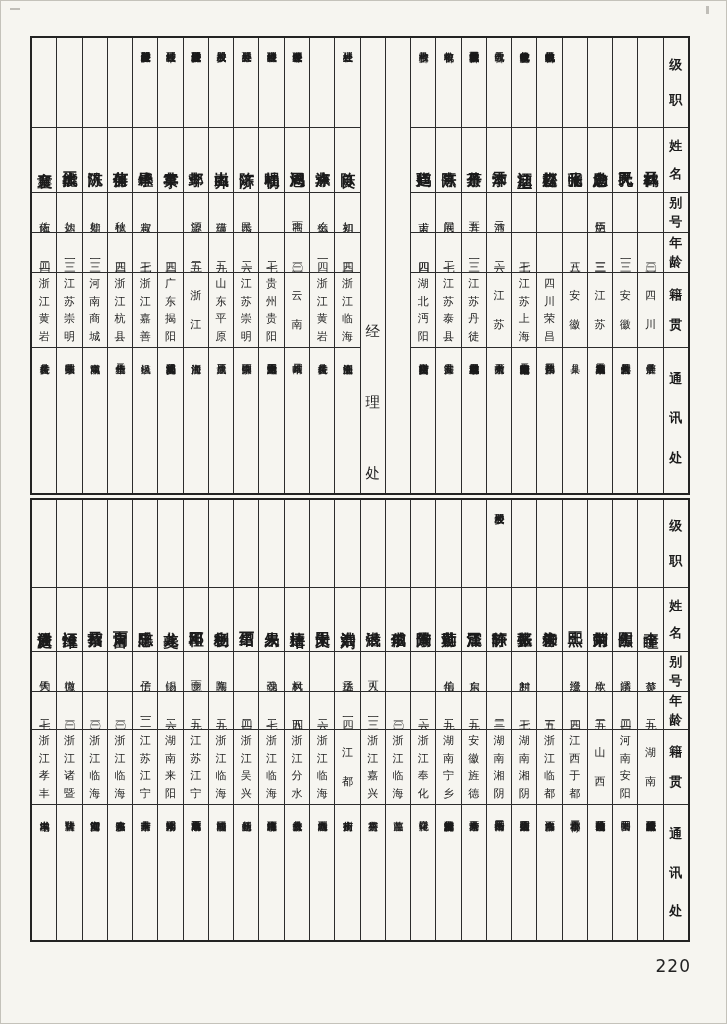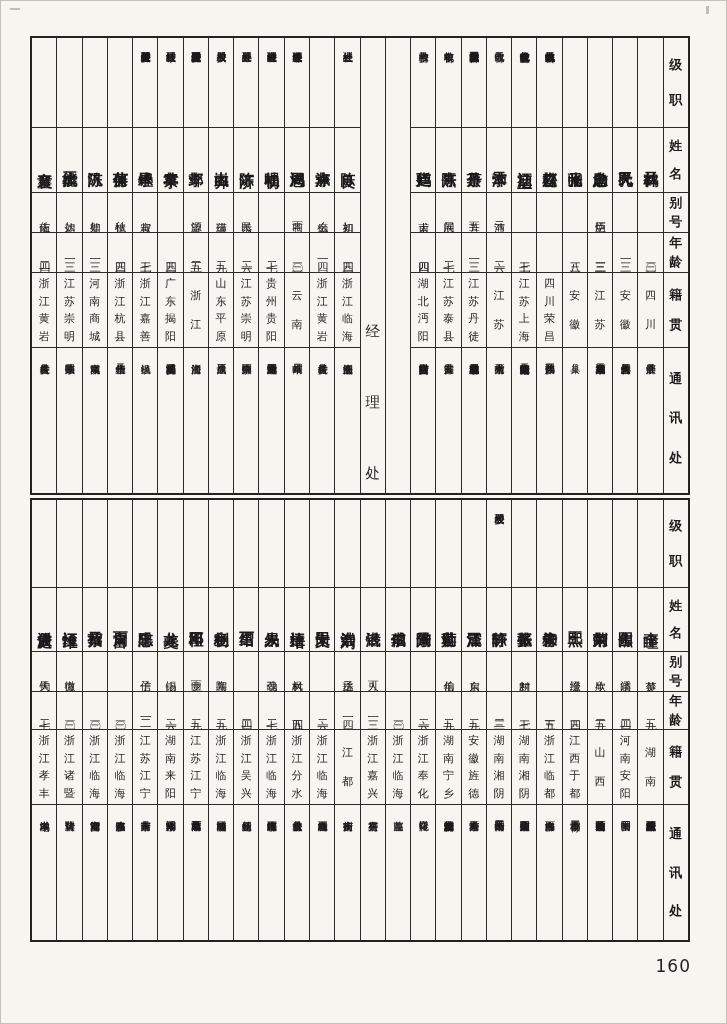--- a/index.html
+++ b/index.html
@@ -1201,14 +1201,14 @@
           <span>浙</span>
           <span>江</span>
           <span>孝</span>
           <span>丰</span>
         </div>
         <div class="cell address" style="height: 135px;">
           <span class="v">孝丰城内洪宅</span>
         </div>
       </div>
     </div>
-  <div class="page-number">160</div>
+  <div class="page-number">220</div>
 </div>
 
 </body></html>

